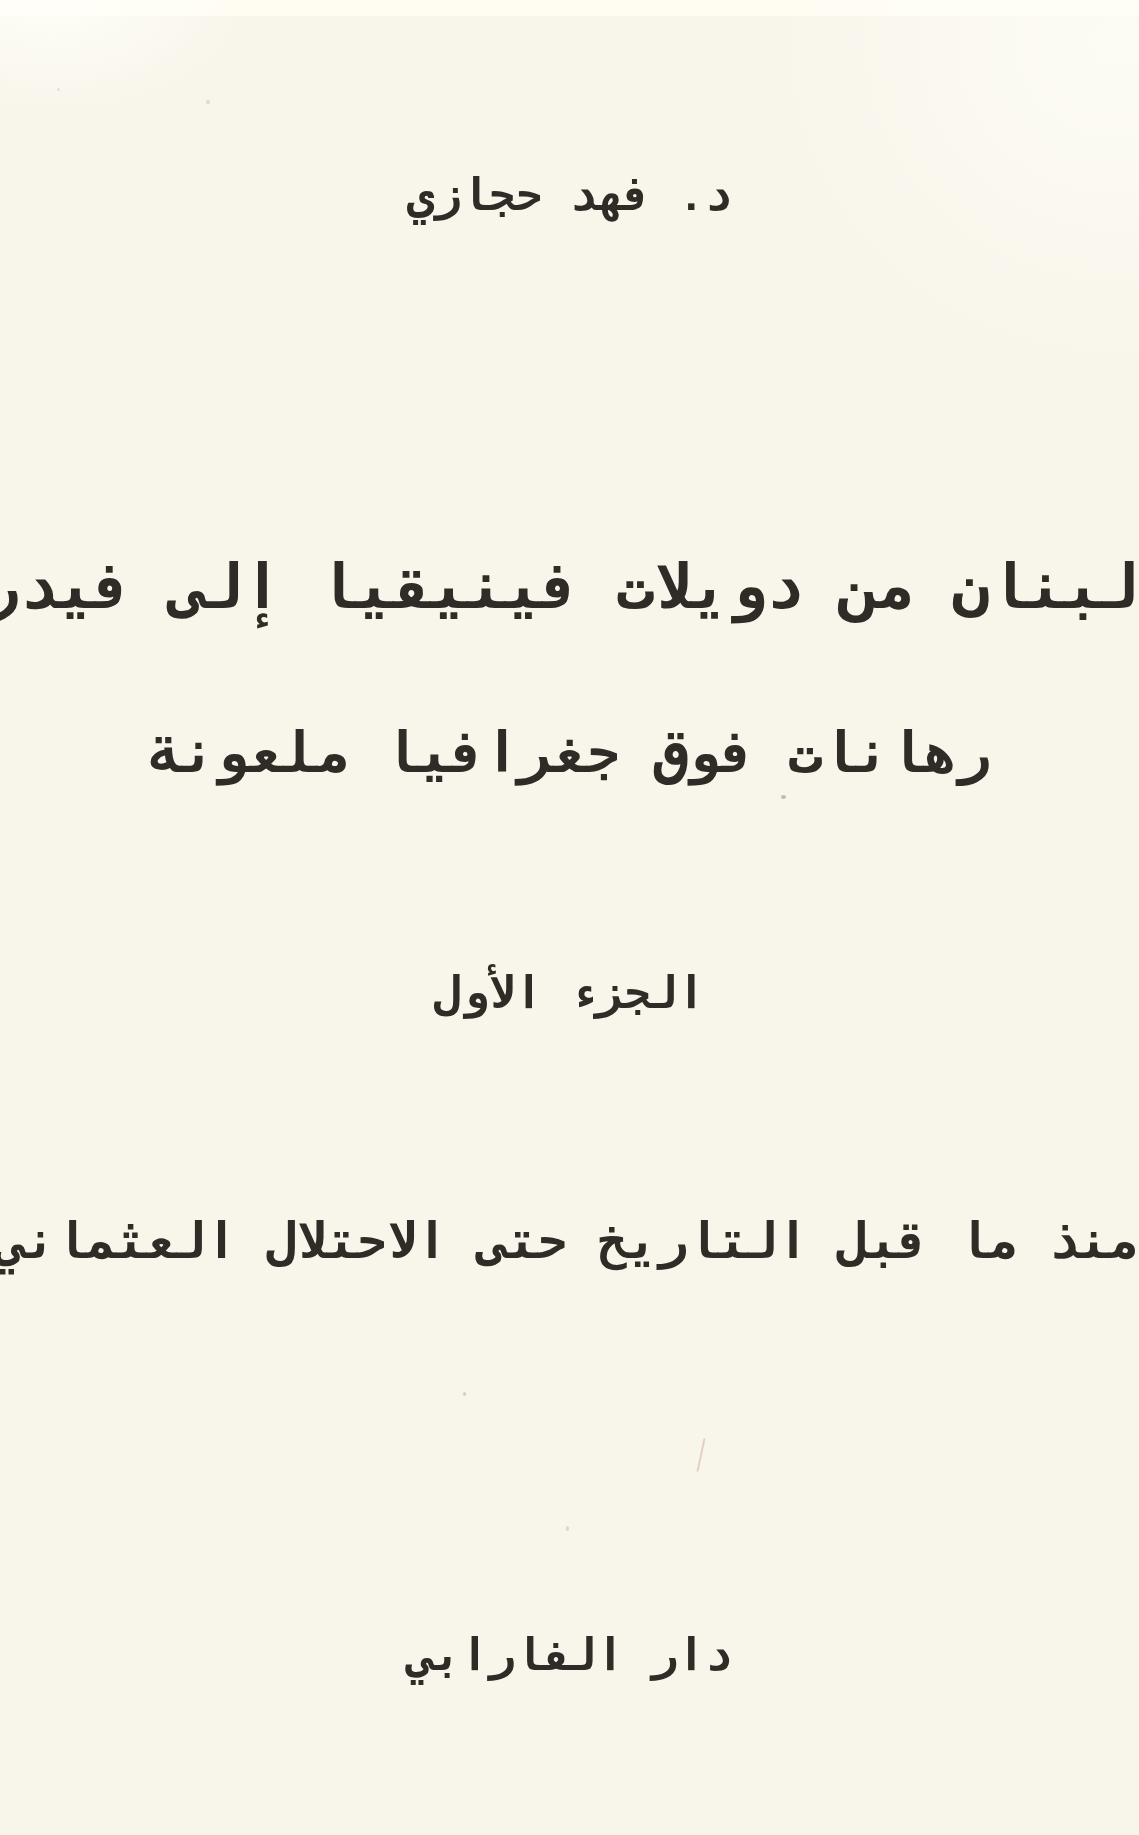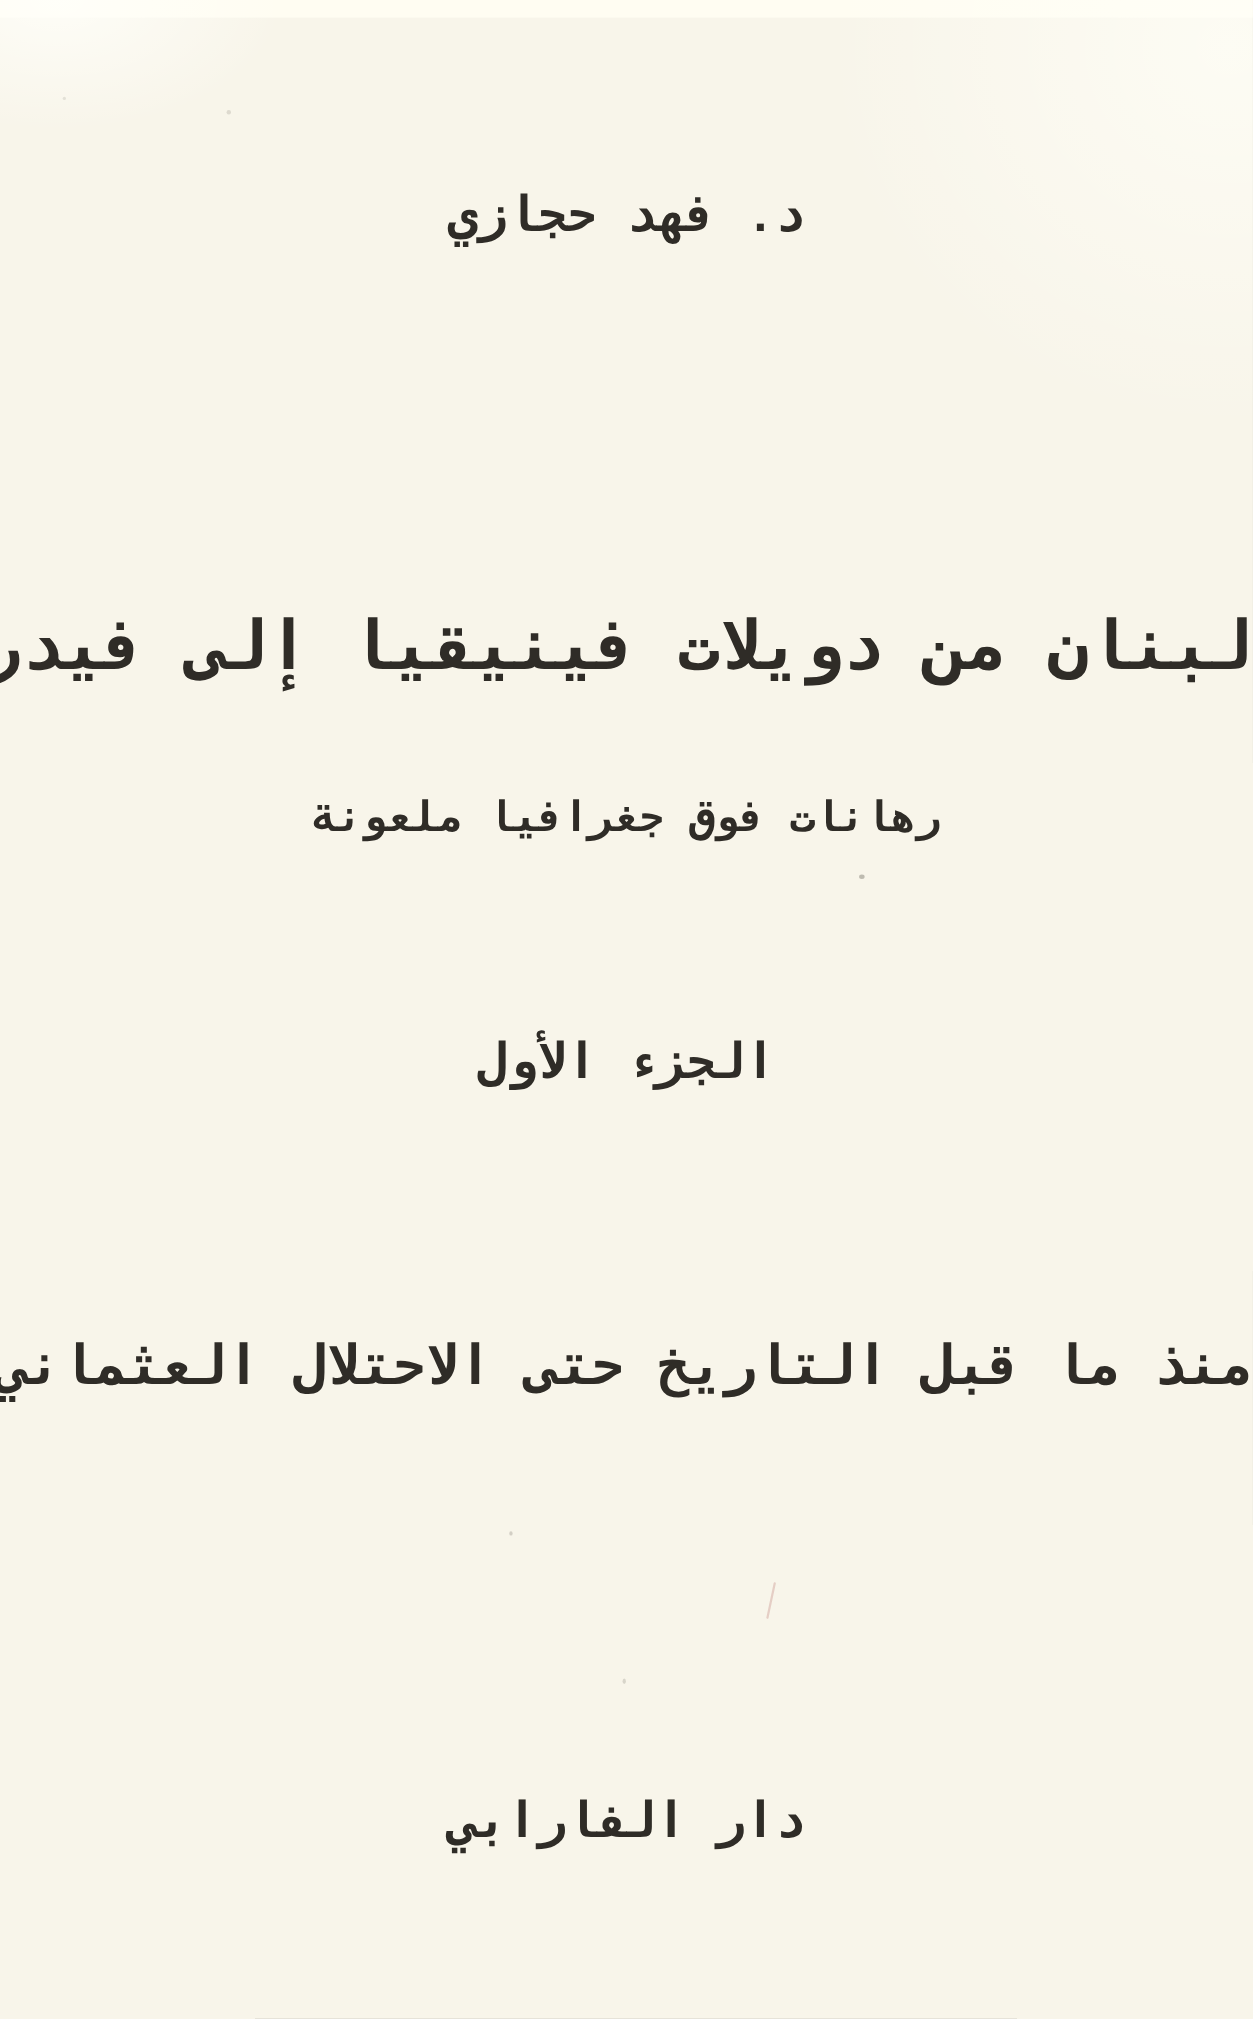--- a/index.html
+++ b/index.html
@@ -40,22 +40,22 @@
     left:0;
     width:100%;
     text-align:center;
     direction:rtl;
     font-weight:700;
     white-space:nowrap;
     letter-spacing:0;
   }
   .author   {top:168px; font-size:45px;}
   .title    {top:550px; font-size:62px;}
-  .subtitle {top:720px; font-size:38px;}
-  .volume   {top:938px; font-size:45px;}
+  .subtitle {top:720px; font-size:56px;}
+  .volume   {top:966px; font-size:45px;}
   .coverage {top:1212px;font-size:50px;}
   .publisher{top:1628px;font-size:45px;}
 
   
   .speck{position:absolute;border-radius:50%;background:#8e8a80;opacity:.55;}
   .speck.s1{left:781px;top:795px;width:5px;height:4px;}
   .speck.s2{left:206px;top:100px;width:4px;height:4px;opacity:.25;}
   .speck.s3{left:57px;top:88px;width:3px;height:3px;opacity:.2;}
   .speck.s4{left:463px;top:1392px;width:3px;height:4px;opacity:.35;}
   .speck.s5{left:566px;top:1526px;width:3px;height:5px;opacity:.3;}

